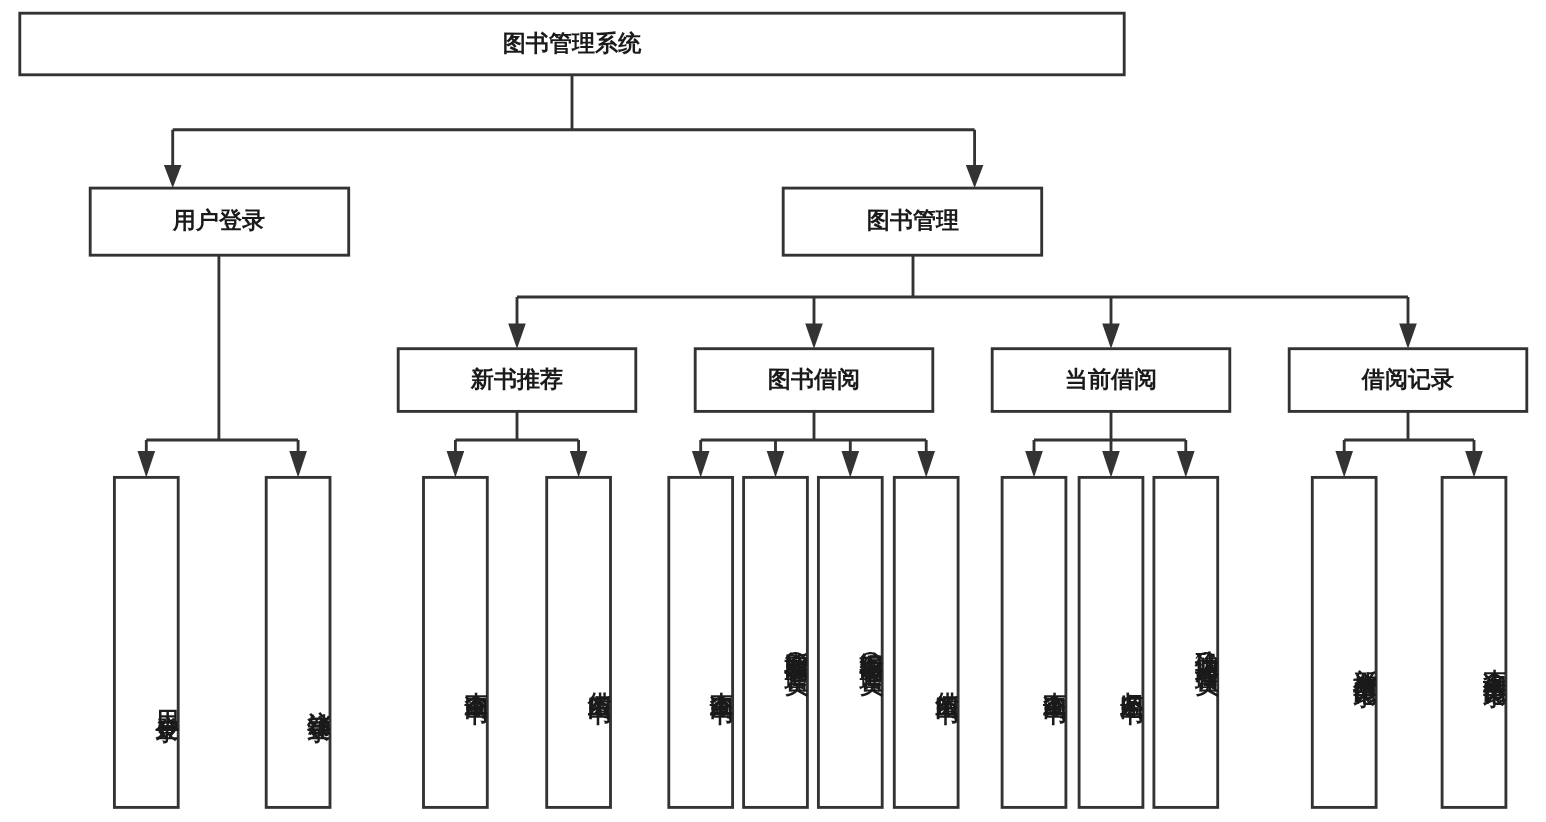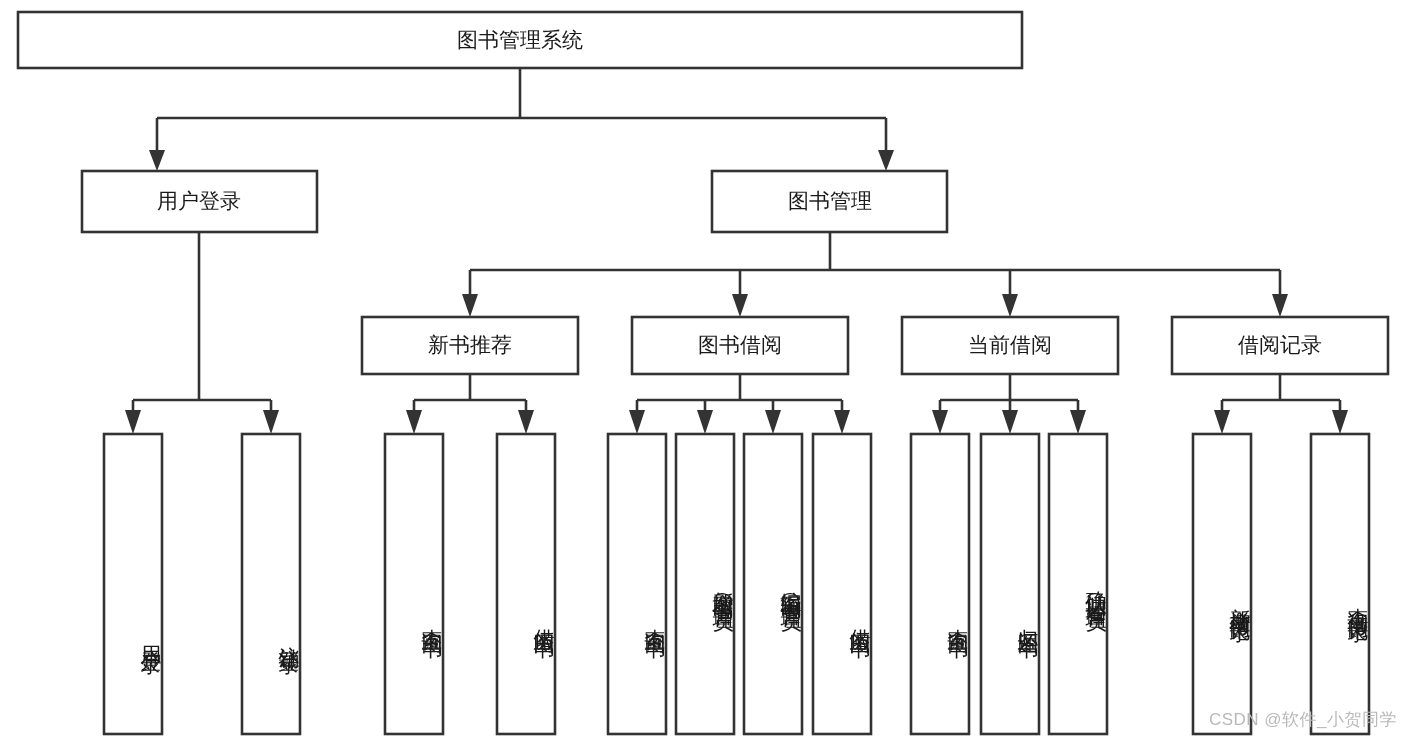--- a/index.html
+++ b/index.html
@@ -12,20 +12,21 @@
     height: 747px;
     font-family: "Liberation Sans", "DejaVu Sans", sans-serif;
     overflow: hidden;
     position: relative;
   }
   #diagram-root {
     position: relative;
     width: 1405px;
     height: 737px;
     background: #ffffff;
+    font-weight: bold;
   }
   svg#flow-svg {
     position: absolute;
     left: 0;
     top: 0;
     width: 1405px;
     height: 747px;
   }
   .node-box {
     fill: #ffffff;
@@ -206,14 +207,13 @@
   <div class="leaf-label-v" style="left:744px; top:442px; width:58px; height:290px;">编辑图书（管理员）</div>
   <div class="leaf-label-v" style="left:813px; top:508px; width:58px; height:220px;">借阅图书</div>
 
   <div class="leaf-label-v" style="left:911px; top:508px; width:58px; height:220px;">查询图书</div>
   <div class="leaf-label-v" style="left:981px; top:508px; width:58px; height:220px;">归还图书</div>
   <div class="leaf-label-v" style="left:1049px; top:442px; width:58px; height:290px;">确认归还（管理员）</div>
 
   <div class="leaf-label-v" style="left:1193px; top:470px; width:58px; height:260px;">新增借阅记录</div>
   <div class="leaf-label-v" style="left:1311px; top:470px; width:58px; height:260px;">查询借阅记录</div>
 
-  <div class="watermark">CSDN @软件_小贺同学</div>
 </div>
 
 </body></html>

